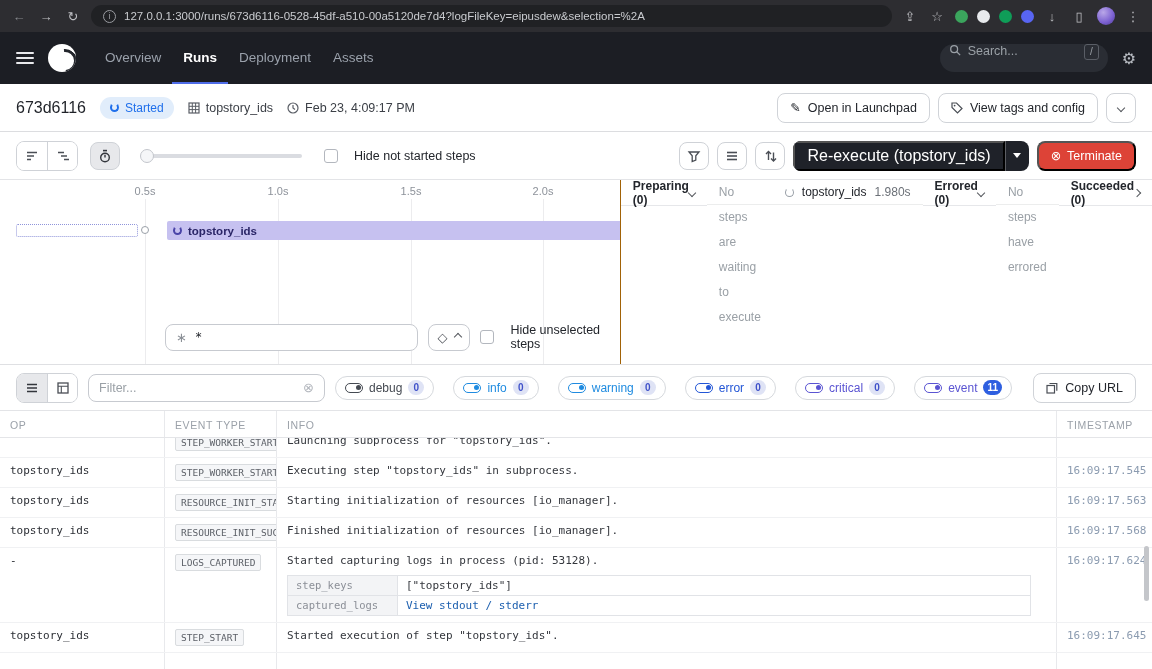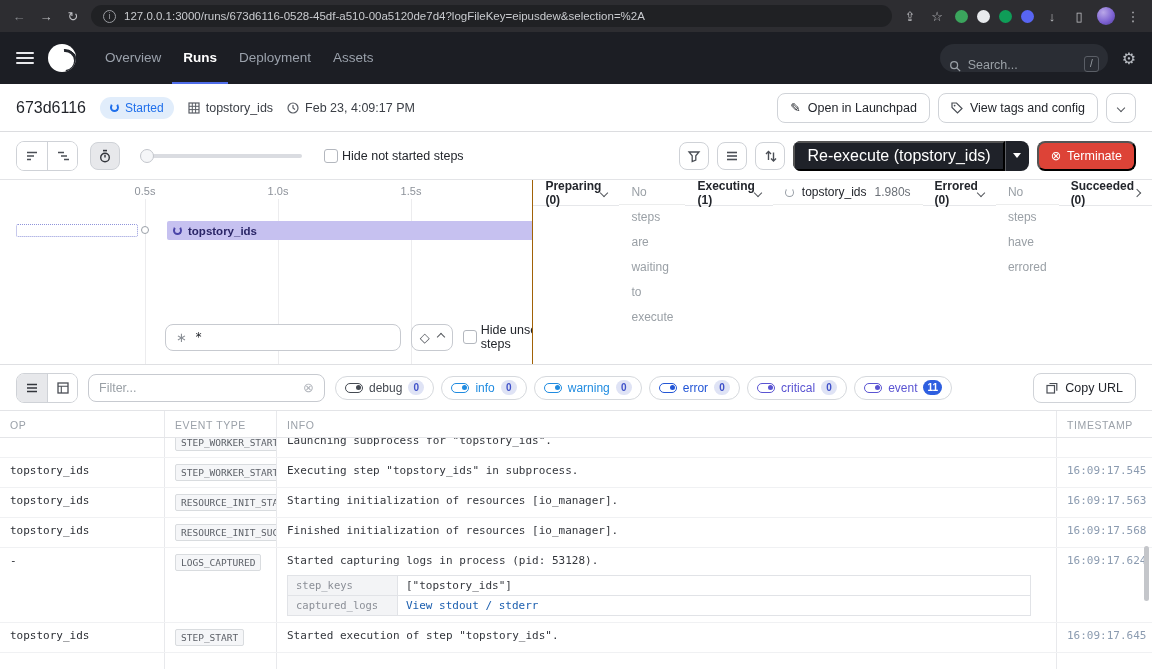--- a/index.html
+++ b/index.html
@@ -17,21 +17,21 @@
 .avatar{width:18px;height:18px;border-radius:50%;background:radial-gradient(circle at 35% 30%,#b9a7e8,#7a5fd0 60%,#4a3a8c);flex:none}
 
 
 .dnav{height:52px;background:#1c1e24;display:flex;align-items:center;padding:0 16px}
 .hamburger{display:flex;flex-direction:column;gap:3px;width:18px;margin-right:14px}
 .hamburger span{height:2px;background:#e8e9ec;border-radius:1px}
 .logo{width:28px;height:28px;border-radius:50%;background:#fff;position:relative;margin-right:18px;overflow:hidden}
 .logo::after{content:"";position:absolute;left:5px;top:5px;width:18px;height:18px;border-radius:50%;border:3px solid #23262c;border-left-color:transparent;border-bottom-color:transparent;transform:rotate(40deg)}
 .nav-item{color:#9aa1ab;font-size:13.5px;padding:0 11px;height:52px;line-height:52px;text-decoration:none}
 .nav-item.active{color:#fff;font-weight:700;box-shadow:inset 0 -2px 0 #4f6de8}
-.search{margin-left:auto;width:168px;height:28px;background:#2a2d34;border-radius:14px;display:flex;align-items:flex-end;padding:0 9px;gap:7px;color:#9aa0a6;font-size:12.5px}
+.search{margin-left:auto;width:168px;height:28px;background:#2a2d34;border-radius:14px;display:flex;align-items:flex-start;padding:0 9px;gap:7px;color:#9aa0a6;font-size:12.5px}
 .slash-key{margin-left:auto;border:1px solid #5a5e66;border-radius:3px;font-size:10px;padding:0 5px;height:16px;line-height:14px;color:#9aa0a6}
 .gear{color:#b9bdc4;font-size:16px;margin-left:14px}
 
 
 .runhdr{height:48px;border-bottom:1px solid #dcdde0;display:flex;align-items:center;padding:0 16px;gap:14px;background:#fff}
 .run-id{font-size:16px;font-weight:400;color:#1f2228}
 .badge{display:flex;align-items:center;gap:6px;background:#e1edfb;border-radius:11px;height:22px;padding:0 10px;color:#1f6feb;font-size:12px}
 .spin-blue{width:9px;height:9px;border:2px solid #1f6feb;border-top-color:transparent;border-radius:50%}
 .meta-item{display:flex;align-items:center;gap:6px;color:#3c4047;font-size:12.5px}
 .hdr-right{margin-left:auto;display:flex;align-items:center;gap:8px}
@@ -44,21 +44,21 @@
 
 .toolbar{height:48px;display:flex;align-items:center;padding:0 16px;gap:12px;border-bottom:1px solid #e3e4e7;background:#fff}
 .btn-group{display:flex;border:1px solid #cfd2d7;border-radius:8px;overflow:hidden}
 .icon-btn{width:30px;height:28px;display:flex;align-items:center;justify-content:center;color:#4a4e55;background:#fff}
 .btn-group .icon-btn+.icon-btn{border-left:1px solid #cfd2d7}
 .icon-btn.sel{background:#e7e8eb}
 .solo{border:1px solid #cfd2d7;border-radius:8px}
 .slider{width:160px;height:4px;background:#dadce1;border-radius:2px;position:relative;margin:0 10px}
 .knob{position:absolute;left:-2px;top:-5px;width:14px;height:14px;background:#f5f6f8;border:1px solid #c3c6cc;border-radius:50%}
 .cb{width:14px;height:14px;border:1px solid #b3b7be;border-radius:3px;background:#fff;flex:none}
-.cb-row{display:flex;align-items:center;gap:4px;font-size:12.5px;color:#23262c}
+.cb-row{display:flex;align-items:center;gap:16px;font-size:12.5px;color:#23262c}
 .tb-right{margin-left:auto;display:flex;align-items:center;gap:8px}
 .reexec{display:flex;border-radius:8px;overflow:hidden}
 .reexec-main{background:#1f2229;color:#fff;font-size:16px;height:30px;display:flex;align-items:center;padding:0 12px}
 .reexec-caret{background:#1f2229;width:24px;border-left:1px solid rgba(255,255,255,.28);display:flex;align-items:center;justify-content:center}
 .caret-dn{width:0;height:0;border-left:4px solid transparent;border-right:4px solid transparent;border-top:5px solid #fff}
 .terminate{background:#dd4337;color:#fff;border-radius:8px;height:30px;display:flex;align-items:center;gap:6px;padding:0 12px;font-size:12.5px}
 
 
 .main{display:flex;height:185px;border-bottom:1px solid #dfe0e3}
 .gantt{width:635px;position:relative;border-right:1px solid #a16207;overflow:hidden;background:#fff}
@@ -81,21 +81,21 @@
 .p-step{display:flex;align-items:center;gap:8px;padding:0 12px;height:25px;border-bottom:1px solid #eceded}
 .spin-gray{width:9px;height:9px;border:1.5px solid #9aa0a8;border-top-color:transparent;border-radius:50%;flex:none}
 .p-time{margin-left:auto;color:#6b7077}
 
 
 .logbar{height:45px;display:flex;align-items:center;padding:0 16px;gap:10px;background:#fff}
 .filter-input{width:237px;height:28px;border:1px solid #c7cad0;border-radius:8px;display:flex;align-items:center;padding:0 10px;gap:6px;background:#fff}
 .filter-input input{border:none;outline:none;flex:1;font-size:12.5px;color:#23262c;background:transparent}
 .filter-input input::placeholder{color:#9aa0a6}
 .clear-x{color:#b0b4bb;font-size:13px}
-.chips{display:flex;align-items:center;gap:7px}
+.chips{display:flex;align-items:center;gap:19px}
 .chip{display:flex;align-items:center;gap:6px;height:24px;border:1px solid #d6d9dd;border-radius:12px;padding:0 9px;font-size:12px}
 .toggle{width:18px;height:10px;border:1.5px solid currentColor;border-radius:5px;position:relative;flex:none}
 .toggle::after{content:"";position:absolute;right:1px;top:1px;width:5px;height:5px;border-radius:50%;background:currentColor}
 .t-debug{color:#454a52}.t-info{color:#1f8be0}.t-warning{color:#1f8be0}.t-error{color:#2356d6}.t-critical{color:#5a54d2}.t-event{color:#5a54d2}
 .count{min-width:16px;height:15px;border-radius:8px;background:#dfe3f5;color:#3f51c9;font-size:10px;display:flex;align-items:center;justify-content:center;padding:0 4px;font-weight:700}
 .count.hot{background:#2e5fe0;color:#fff}
 .copyurl{margin-left:auto}
 
 
 .logtable{height:259px;display:flex;flex-direction:column;border-top:1px solid #e3e4e7;position:relative;overflow:hidden;background:#fff}
@@ -308,24 +308,20 @@
       </label>
     </div>
   </div>
 
   <div class="panel">
     <div class="p-sec">
       <span>Preparing (0)</span>
       <span class="chev"></span>
     </div>
     <div class="p-empty">No steps are waiting to execute</div>
-    <div class="p-sec">
-      <span>Executing (1)</span>
-      <span class="chev"></span>
-    </div>
     <div class="p-step">
       <span class="spin-gray"></span>
       <span>topstory_ids</span>
       <span class="p-time">1.980s</span>
     </div>
     <div class="p-sec">
       <span>Errored (0)</span>
       <span class="chev"></span>
     </div>
     <div class="p-empty">No steps have errored</div>

